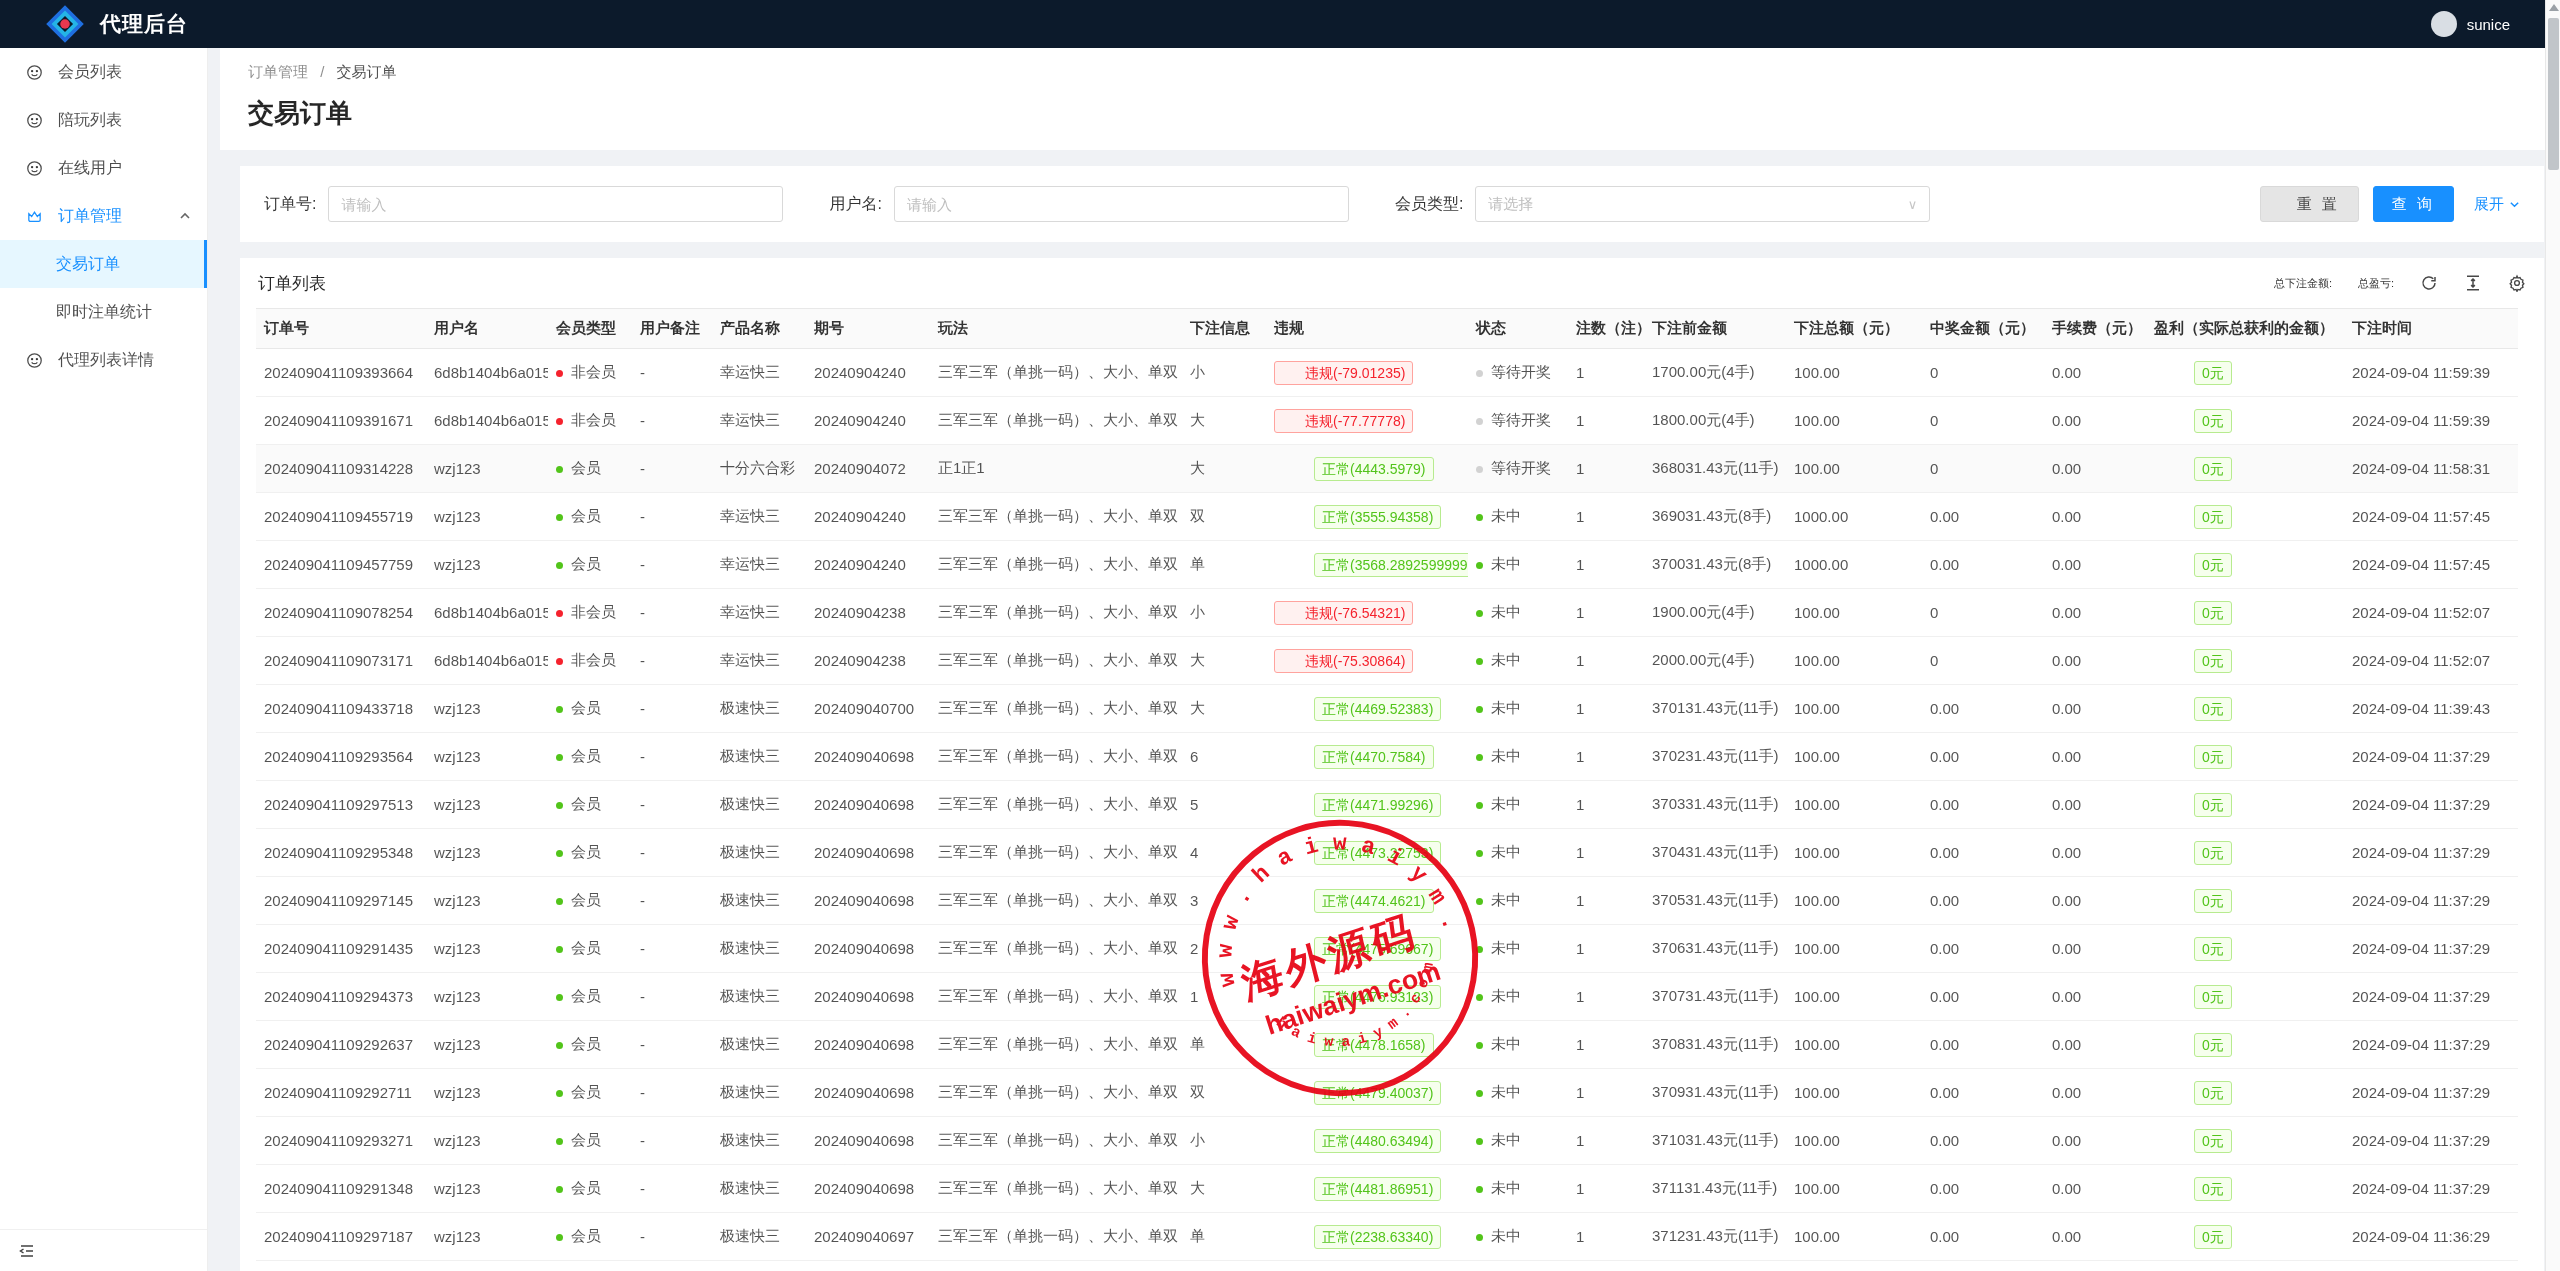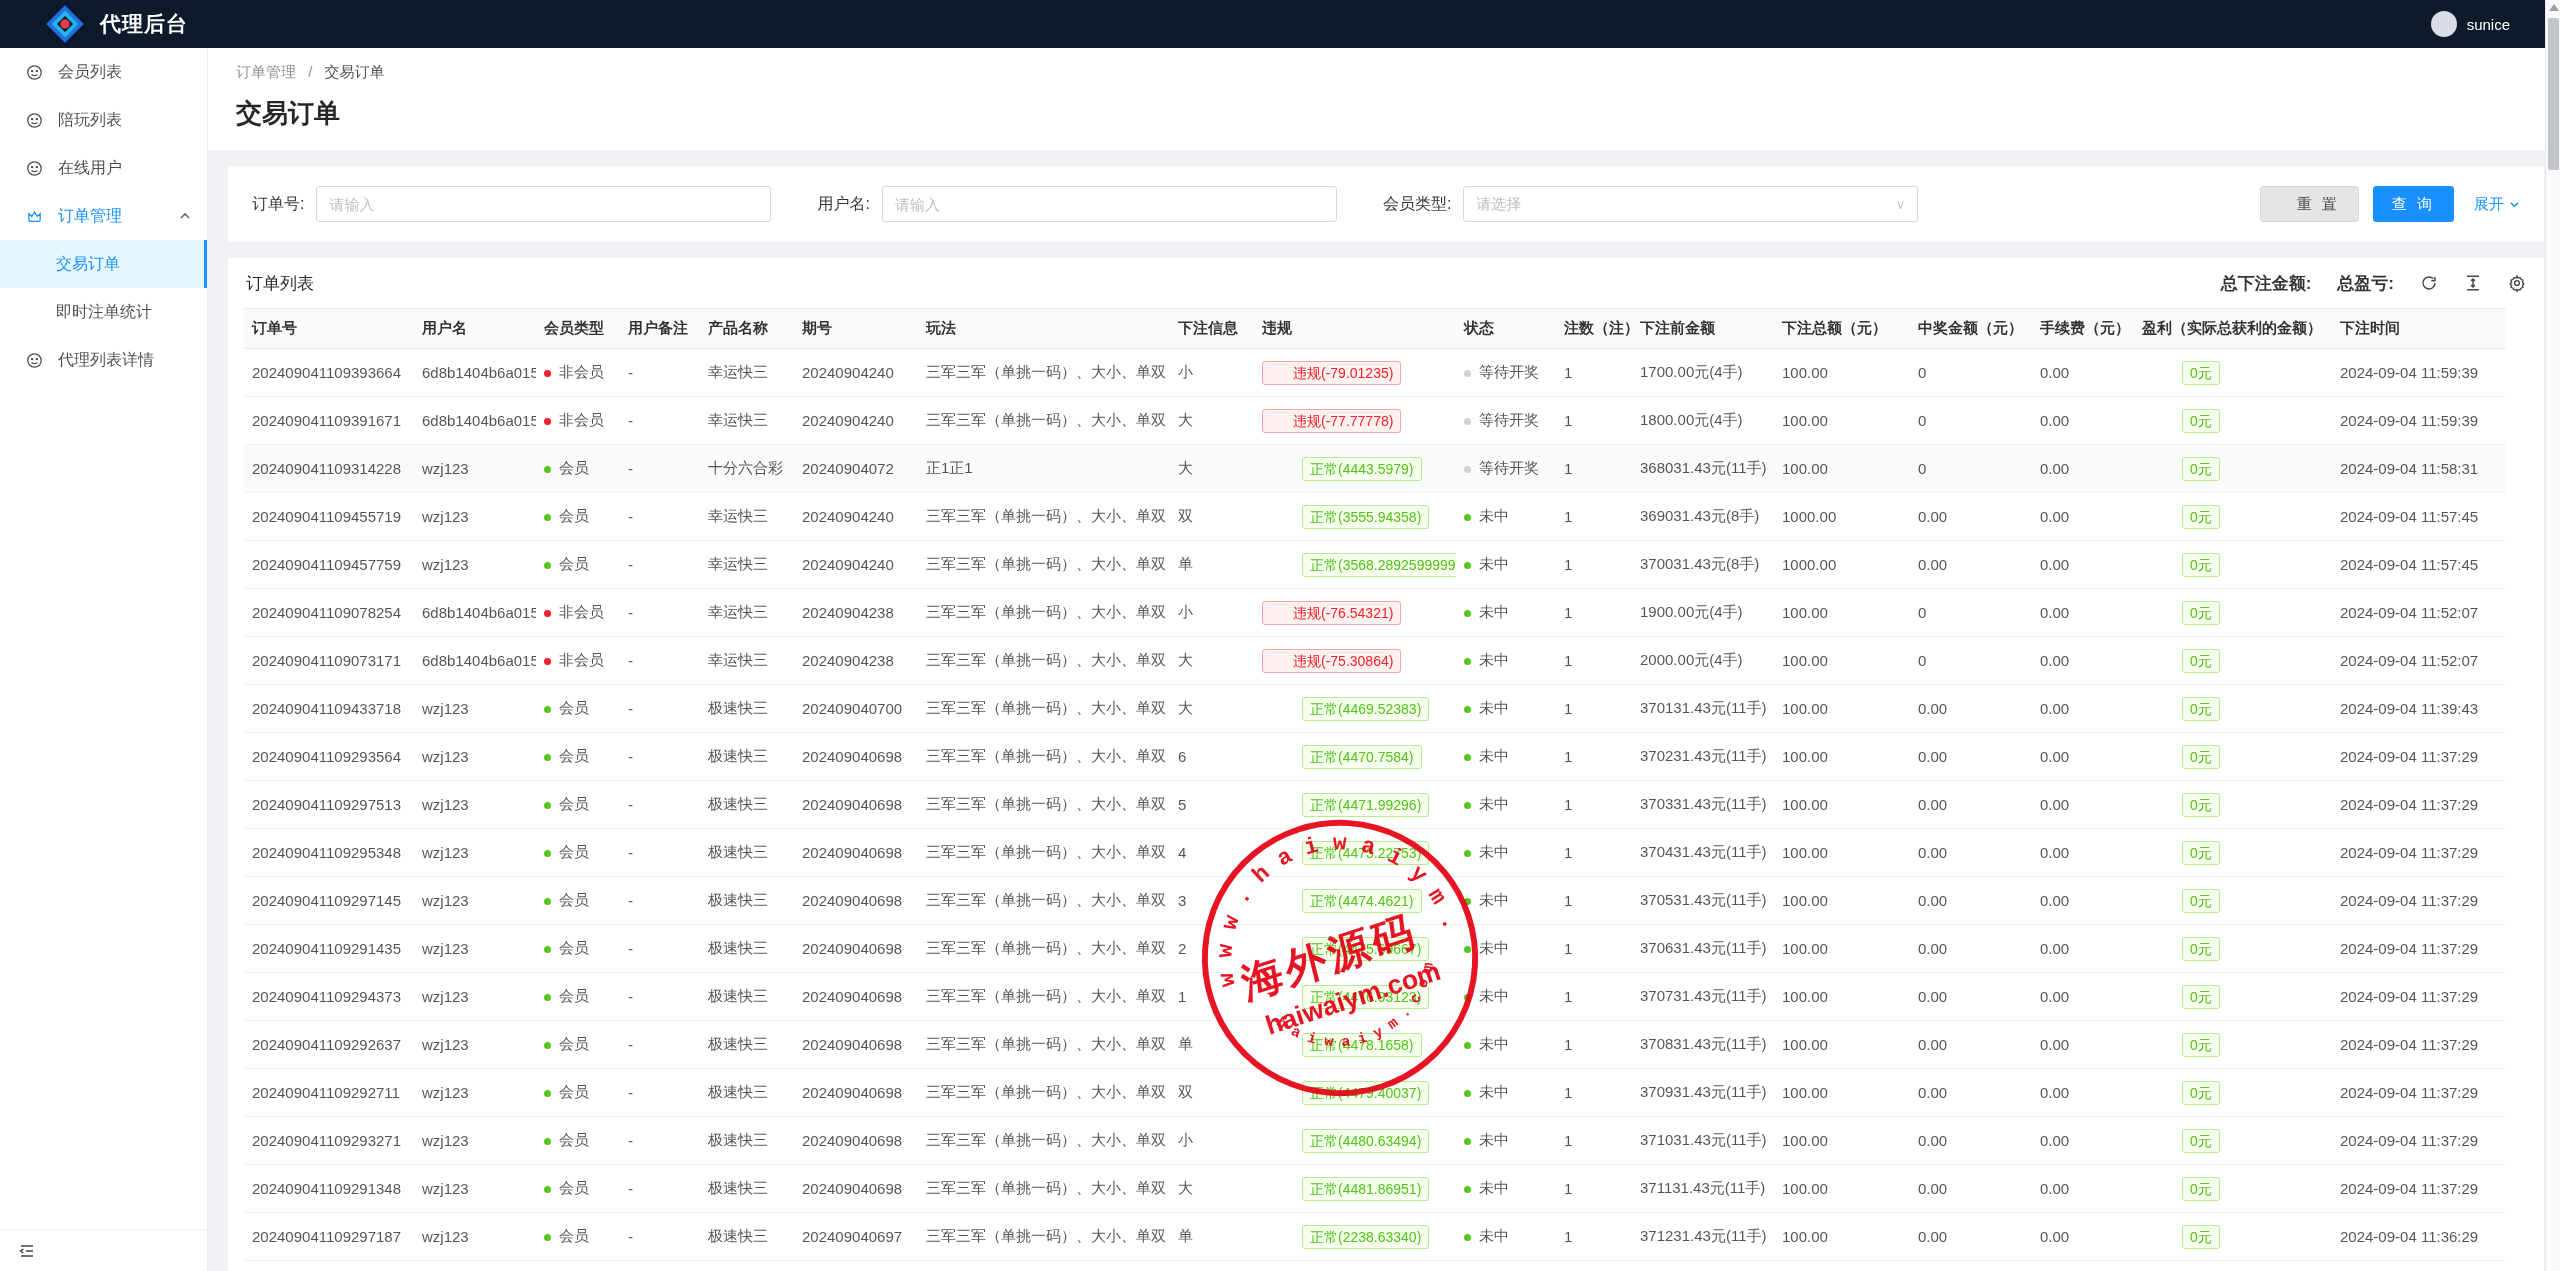--- a/index.html
+++ b/index.html
@@ -10,21 +10,21 @@
   
   .topbar { height:48px; background:#0c1a2b; display:flex; align-items:center;
     padding:0 28px 0 46px; position:relative; z-index:5; }
   .logo { display:flex; align-items:center; gap:16px; }
   .logo-title { color:#fff; font-size:21px; font-weight:bold; letter-spacing:1px; }
   .topbar-right { margin-left:auto; display:flex; align-items:center; gap:10px; padding-right:22px; }
   .avatar { width:26px; height:26px; border-radius:50%; background:#d9dee4; }
   .user-name { color:#fff; font-size:15px; }
 
   
-  .layout { display:flex; height:1223px; }
+  .layout { display:flex; height:1223px;gap:12px; }
   .sidebar { width:208px; background:#fff; border-right:1px solid #eee;
     position:relative; flex-shrink:0; }
   .side-item { height:48px; display:flex; align-items:center; gap:15px;
     padding:0 16px 0 26px; font-size:16px; color:rgba(0,0,0,.70); cursor:pointer; }
   .side-item .caret { margin-left:auto; }
   .side-item.blue { color:#1890ff; }
   .side-sub { height:48px; display:flex; align-items:center;
     padding-left:56px; font-size:16px; cursor:pointer; color:rgba(0,0,0,.70); }
   .side-sub.active { background:#e6f7ff; color:#1890ff;
     border-right:3px solid #1890ff; }
@@ -58,21 +58,21 @@
   .btn-default { background:#e5e5e5; border:1px solid #d9d9d9; color:rgba(0,0,0,.70);padding-left:36px; }
   .btn-primary { background:#1890ff; border:1px solid #1890ff; color:#fff; }
   .link-expand { color:#1890ff; font-size:15px; display:inline-flex;
     align-items:center; gap:5px; cursor:pointer; margin-left:6px; }
 
   .table-card { background:#fff; margin:16px 16px 0 20px; flex:1;
     padding:0 16px; overflow:hidden; }
   .card-head { height:50px; display:flex; align-items:center; padding:0 2px; }
   .card-title { font-size:17px; color:rgba(0,0,0,.85); }
   .card-head-right { margin-left:auto; display:flex; align-items:center; gap:26px; }
-  .sum-label { font-size:17px; color:rgba(0,0,0,.80);font-weight:bold; }
+  .sum-label { font-size:11px; color:rgba(0,0,0,.80); }
   .head-icon { width:18px; height:18px; cursor:pointer; color:rgba(0,0,0,.72); }
 
   table { border-collapse:collapse; table-layout:fixed; width:2262px; }
   thead tr { height:40px; }
   th { background:#fafafa; font-size:15px; font-weight:600; color:rgba(0,0,0,.80);
     text-align:left; padding:0 8px; border-top:1px solid #e8e8e8;
     border-bottom:1px solid #e8e8e8; white-space:nowrap; overflow:hidden; }
   tbody tr { height:48px; }
   tbody tr.highlighted { background:#fafafa; }
   td { font-size:15px; color:rgba(0,0,0,.68); padding:0 8px;

